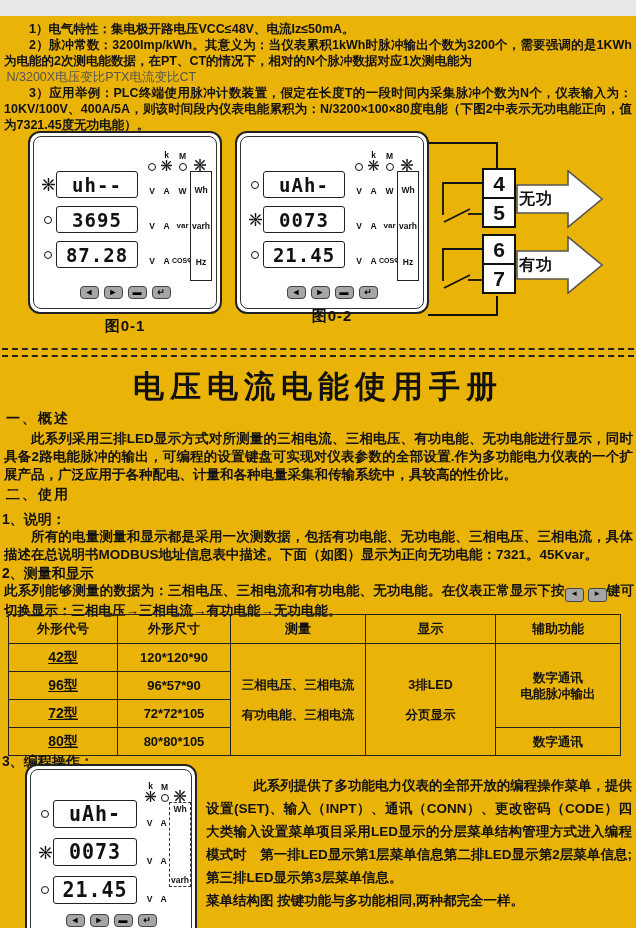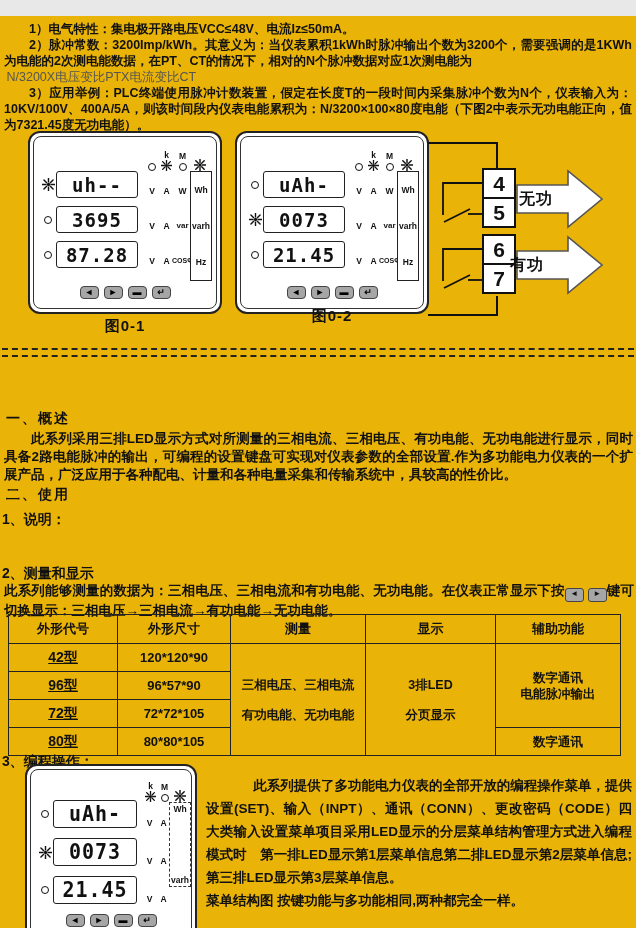--- a/index.html
+++ b/index.html
@@ -263,33 +263,35 @@
     </svg>
     <div class="t-block" style="left:54px;top:39px;">
       <div class="t-box">4</div>
       <div class="t-box">5</div>
     </div>
     <div class="t-block" style="left:54px;top:105px;">
       <div class="t-box">6</div>
       <div class="t-box">7</div>
     </div>
     <span class="arrow-label" style="left:91px;top:60px;width:49px;">无功</span>
-    <span class="arrow-label" style="left:82px;top:126px;width:49px;">有功</span>
+    <span class="arrow-label" style="left:91px;top:126px;width:49px;">有功</span>
   </div>
 
   <div class="abs" style="left:2px;top:332px;width:632px;">
     <div class="sep-line" style="margin-bottom:5px;"></div>
     <div class="sep-line"></div>
   </div>
+  <div class="abs doc-title" style="left:0;top:350px;width:636px;">电压电流电能使用手册</div>
 
   <div class="abs h1" style="left:6px;top:394px;">一、概述</div>
   <div class="abs body-text indent2" style="left:4px;top:414px;width:629px;">此系列采用三排LED显示方式对所测量的三相电流、三相电压、有功电能、无功电能进行显示，同时具备2路电能脉冲的输出，可编程的设置键盘可实现对仪表参数的全部设置.作为多功能电力仪表的一个扩展产品，广泛应用于各种配电、计量和各种电量采集和传输系统中，具较高的性价比。</div>
 
   <div class="abs h1" style="left:6px;top:470px;">二、使用</div>
   <div class="abs h2" style="left:2px;top:495px;">1、说明：</div>
+  <div class="abs body-text indent2" style="left:4px;top:512px;width:629px;">所有的电量测量和显示都是采用一次测数据，包括有功电能、无功电能、三相电压、三相电流，具体描述在总说明书MODBUS地址信息表中描述。下面（如图）显示为正向无功电能：7321。45Kvar。</div>
   <div class="abs h2" style="left:2px;top:549px;">2、测量和显示</div>
   <div class="abs body-text" style="left:4px;top:566px;width:630px;"><span>此系列能够测量的数据为：三相电压、三相电流和有功电能、无功电能。在仪表正常显示下按</span><span class="inline-btn">◄</span> <span class="inline-btn">►</span><span>键可切换显示：三相电压→三相电流→有功电能→无功电能。</span></div>
 
   <table class="spec abs" style="left:8px;top:598px;width:612px;">
     <colgroup>
         <col style="width:109px">
         <col style="width:113px">
         <col style="width:135px">
         <col style="width:130px">
         <col style="width:125px">
@@ -301,21 +303,21 @@
       <th>测量</th>
       <th>显示</th>
       <th>辅助功能</th>
     </tr>
     <tr>
       <td class="model"><u>42型</u></td>
       <td class="size">120*120*90</td>
       <td rowspan="4" class="cell-2line">
         <div>三相电压、三相电流</div>
         <div class="cell-gap"></div>
-        <div>有功电能、无功电能</div>
+        <div>有功电能、三相电流</div>
       </td>
       <td rowspan="4" class="cell-2line">
         <div>3排LED</div>
         <div class="cell-gap"></div>
         <div>分页显示</div>
       </td>
       <td rowspan="3" class="cell-2line">
         <div>数字通讯</div>
         <div>电能脉冲输出</div>
       </td>

